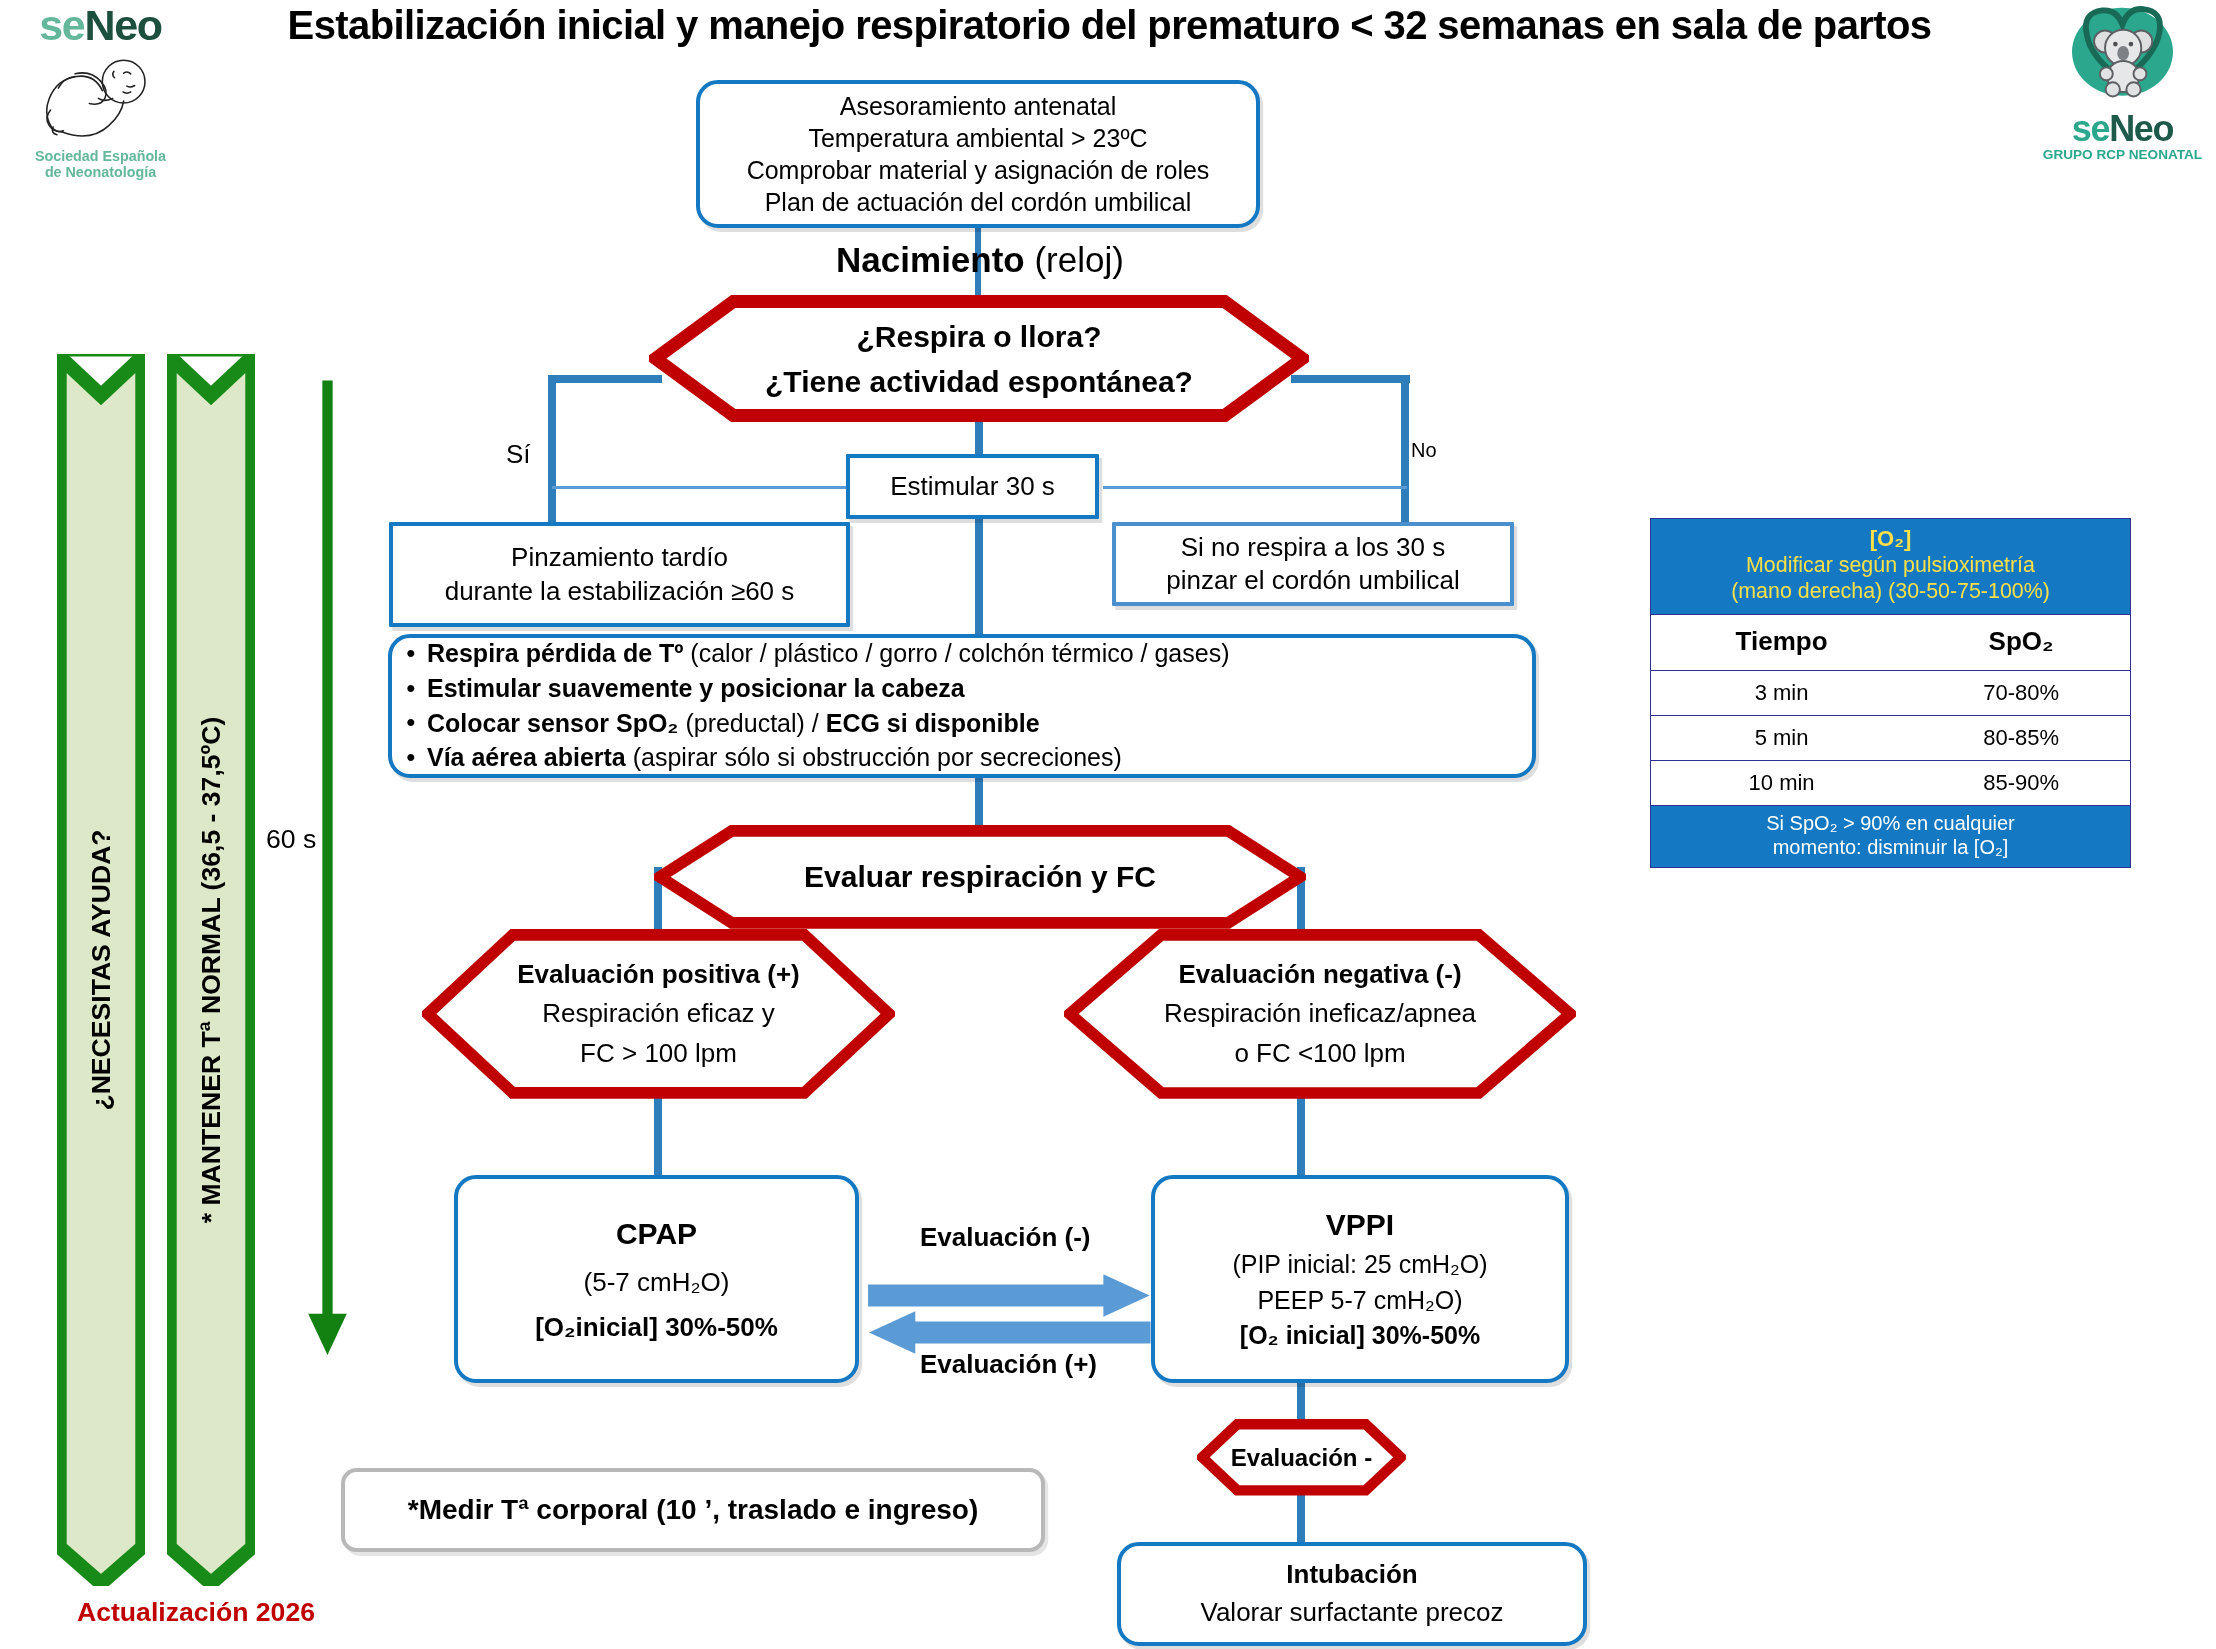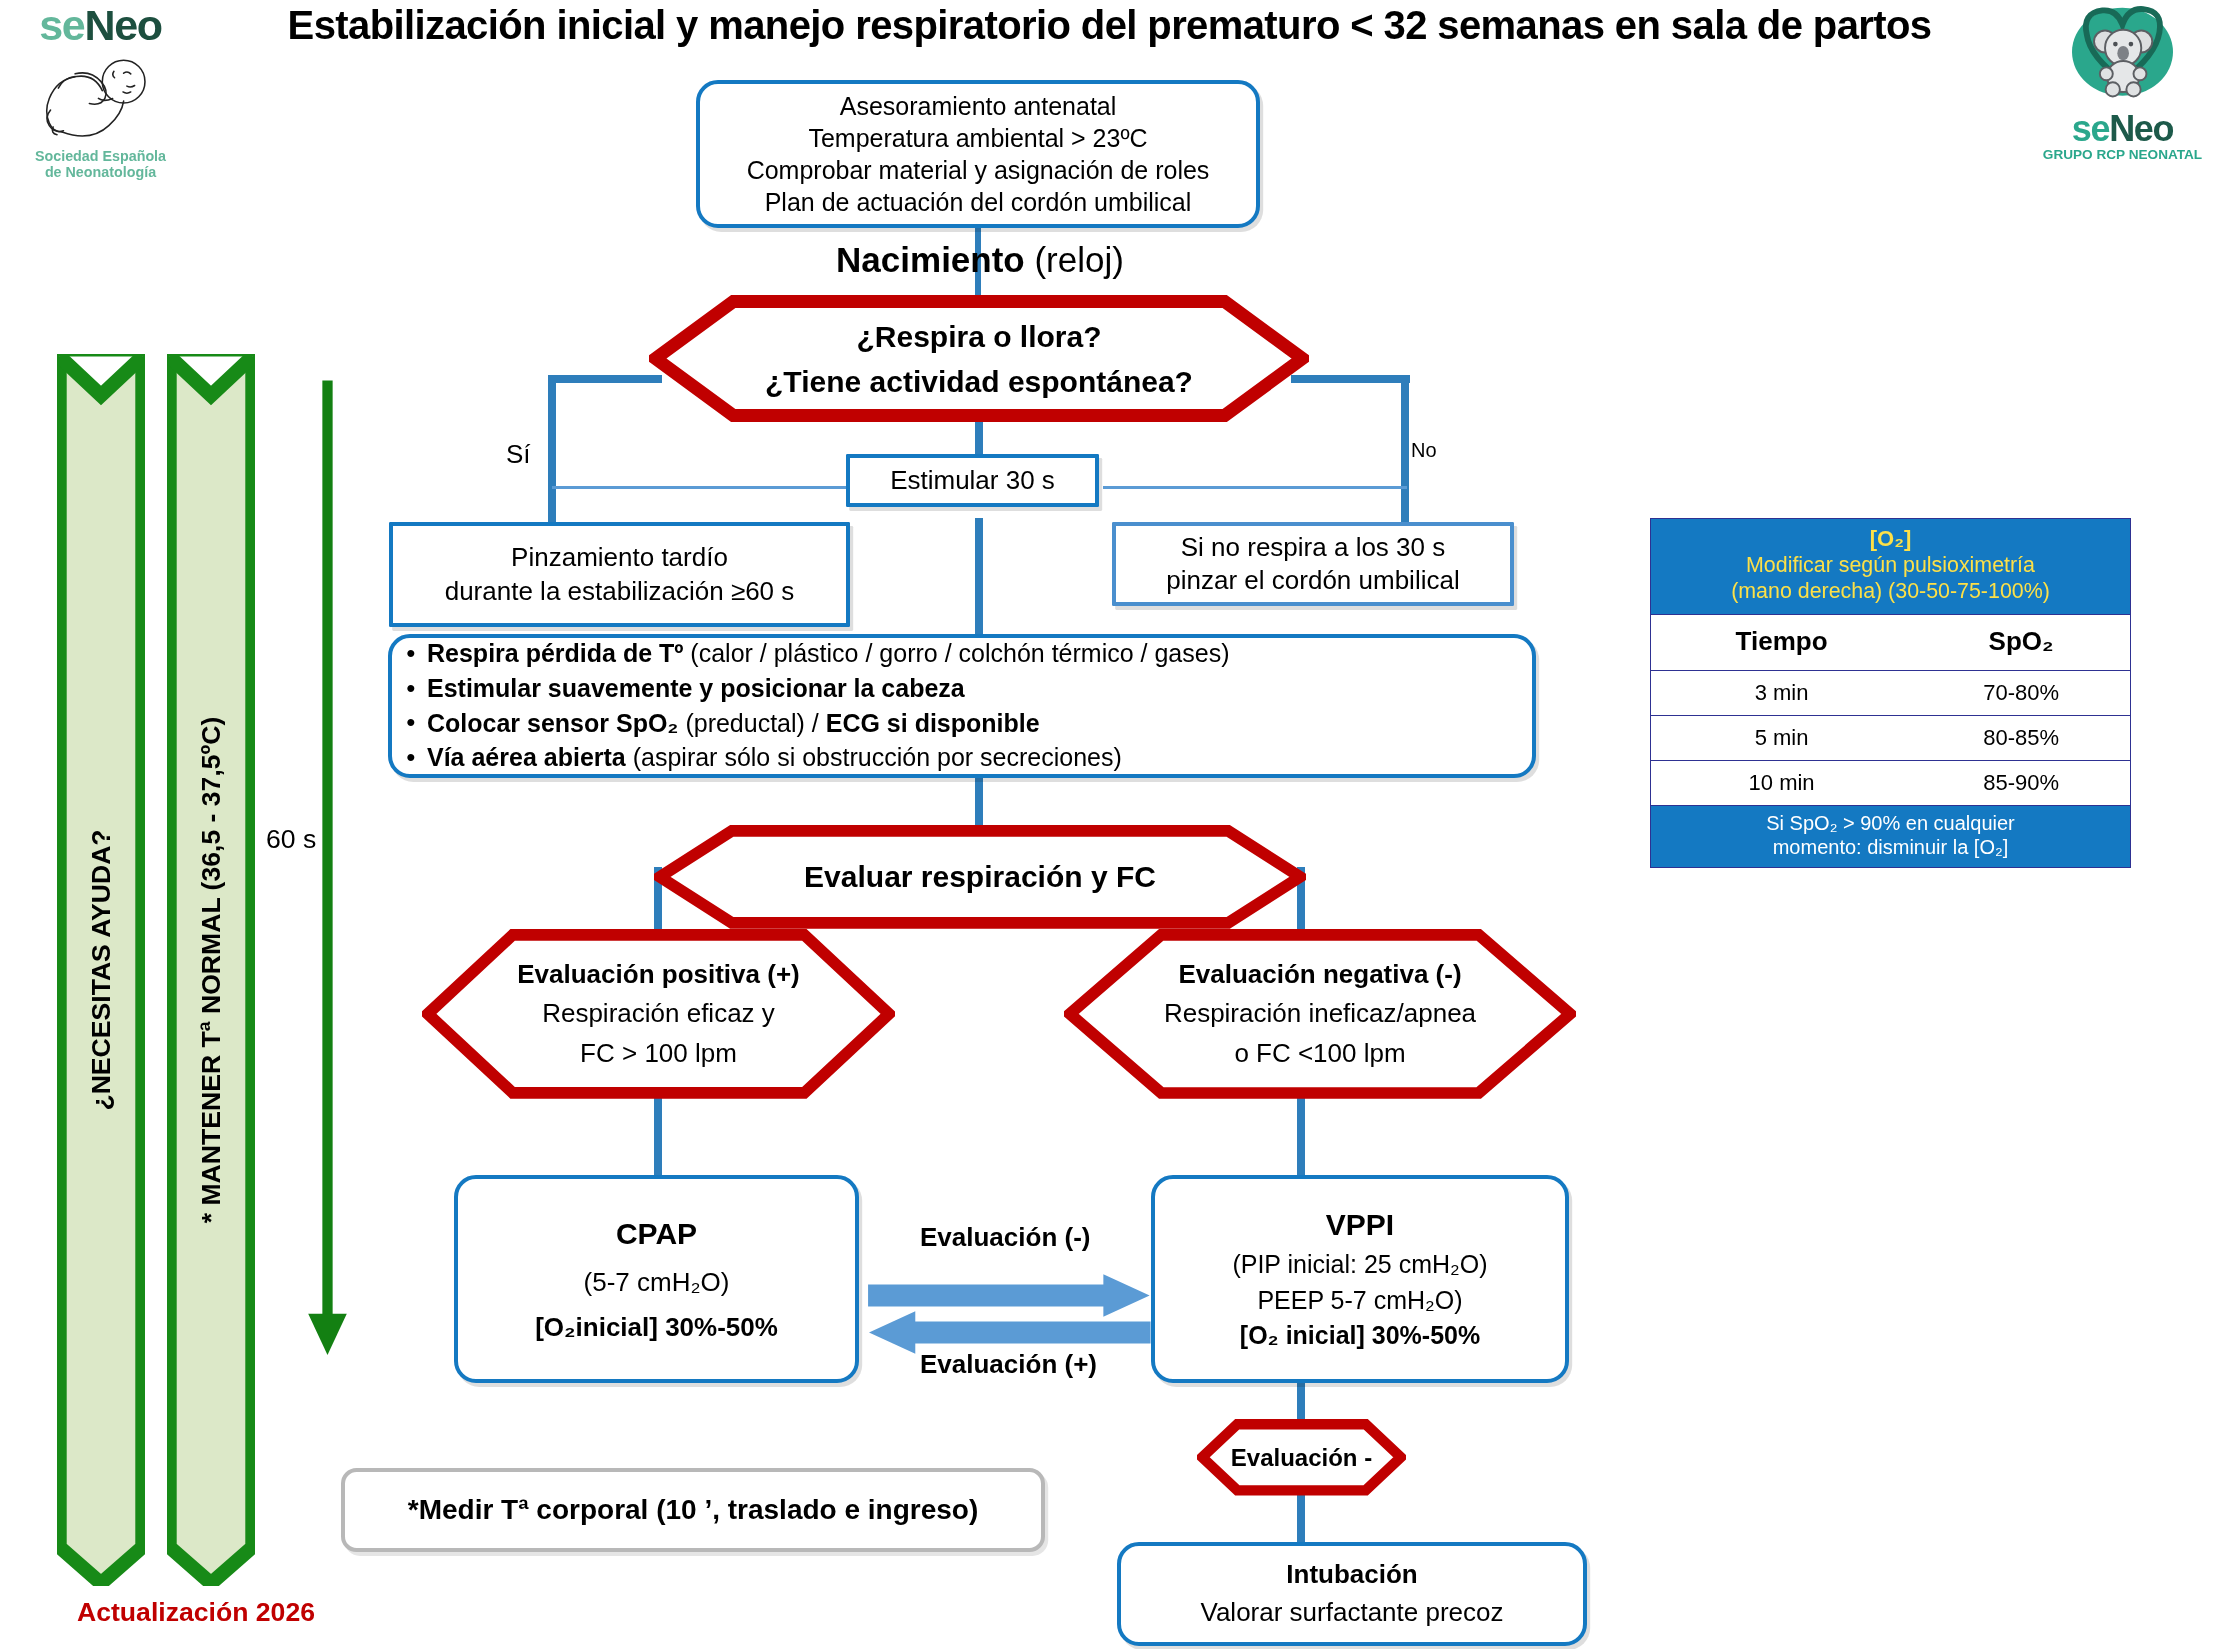--- a/index.html
+++ b/index.html
@@ -241,21 +241,21 @@
   </svg>
   <div class="txt" style="font-size:30px; font-weight:bold; line-height:1.5;">
     <div>¿Respira o llora?</div>
     <div>¿Tiene actividad espontánea?</div>
   </div>
 </div>
 
 <div class="abs" id="si-lbl">Sí</div>
 <div class="abs" id="no-lbl">No</div>
 
-<div class="pbox sq abs" style="left:846px; top:454px; width:253px; height:53px;">
+<div class="pbox sq abs" style="left:846px; top:454px; width:253px; height:65px;">
   <div class="inner" style="font-size:26px;">Estimular 30 s</div>
 </div>
 
 <div class="pbox sq abs" style="left:389px; top:522px; width:461px; height:105px;">
   <div class="inner" style="font-size:26px; line-height:1.28;">
     <div>Pinzamiento tardío</div>
     <div>durante la estabilización ≥60 s</div>
   </div>
 </div>
 

